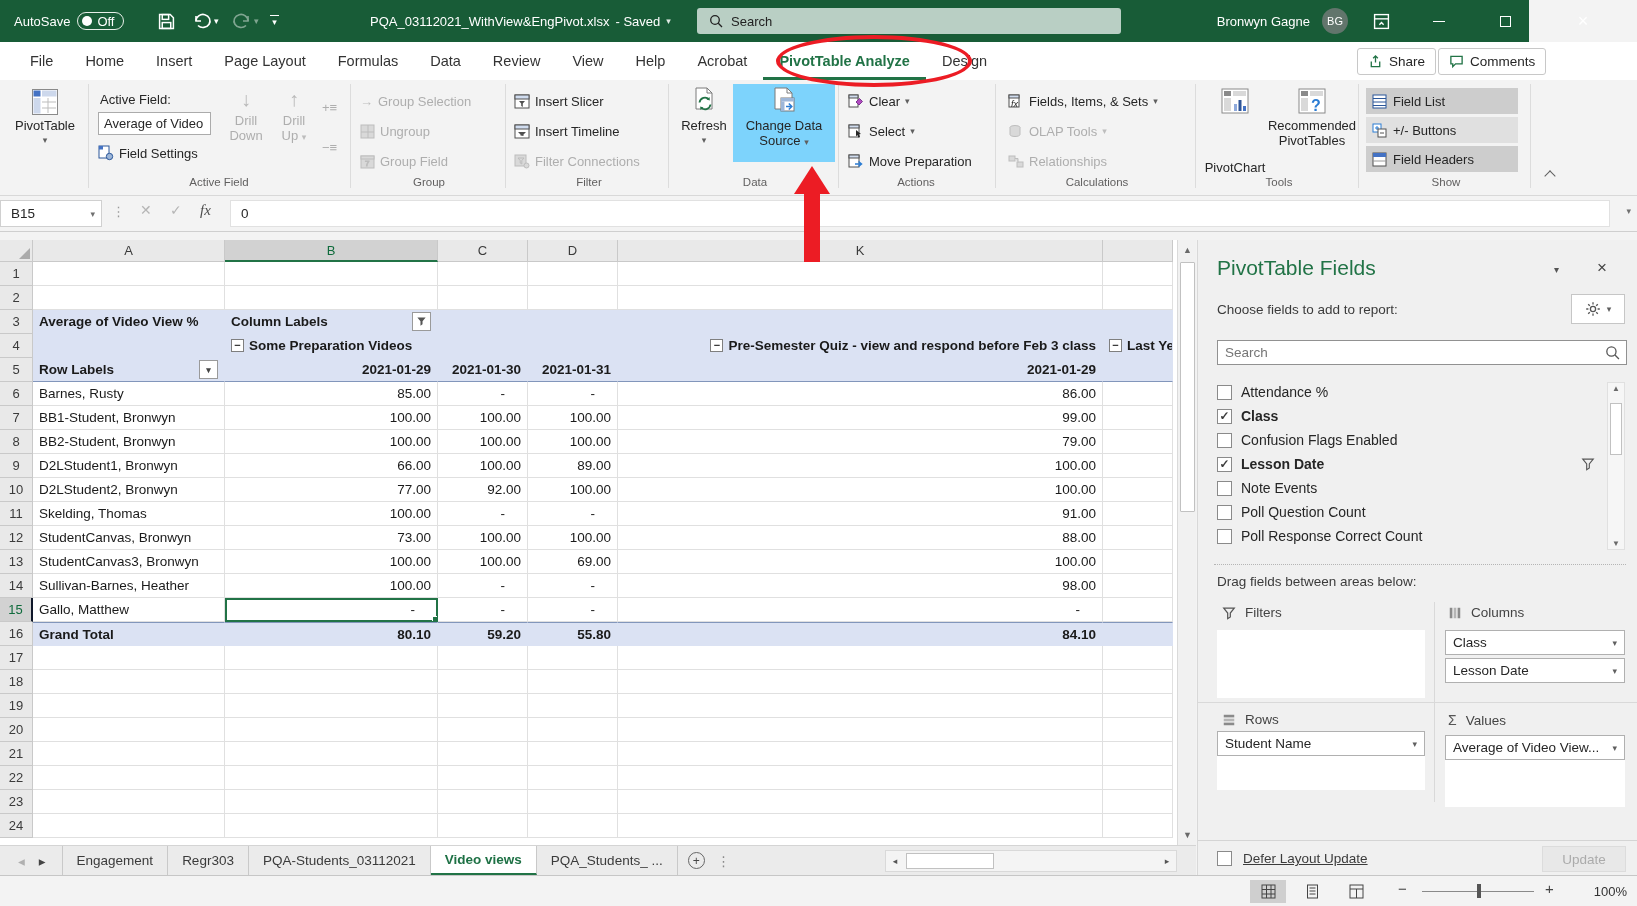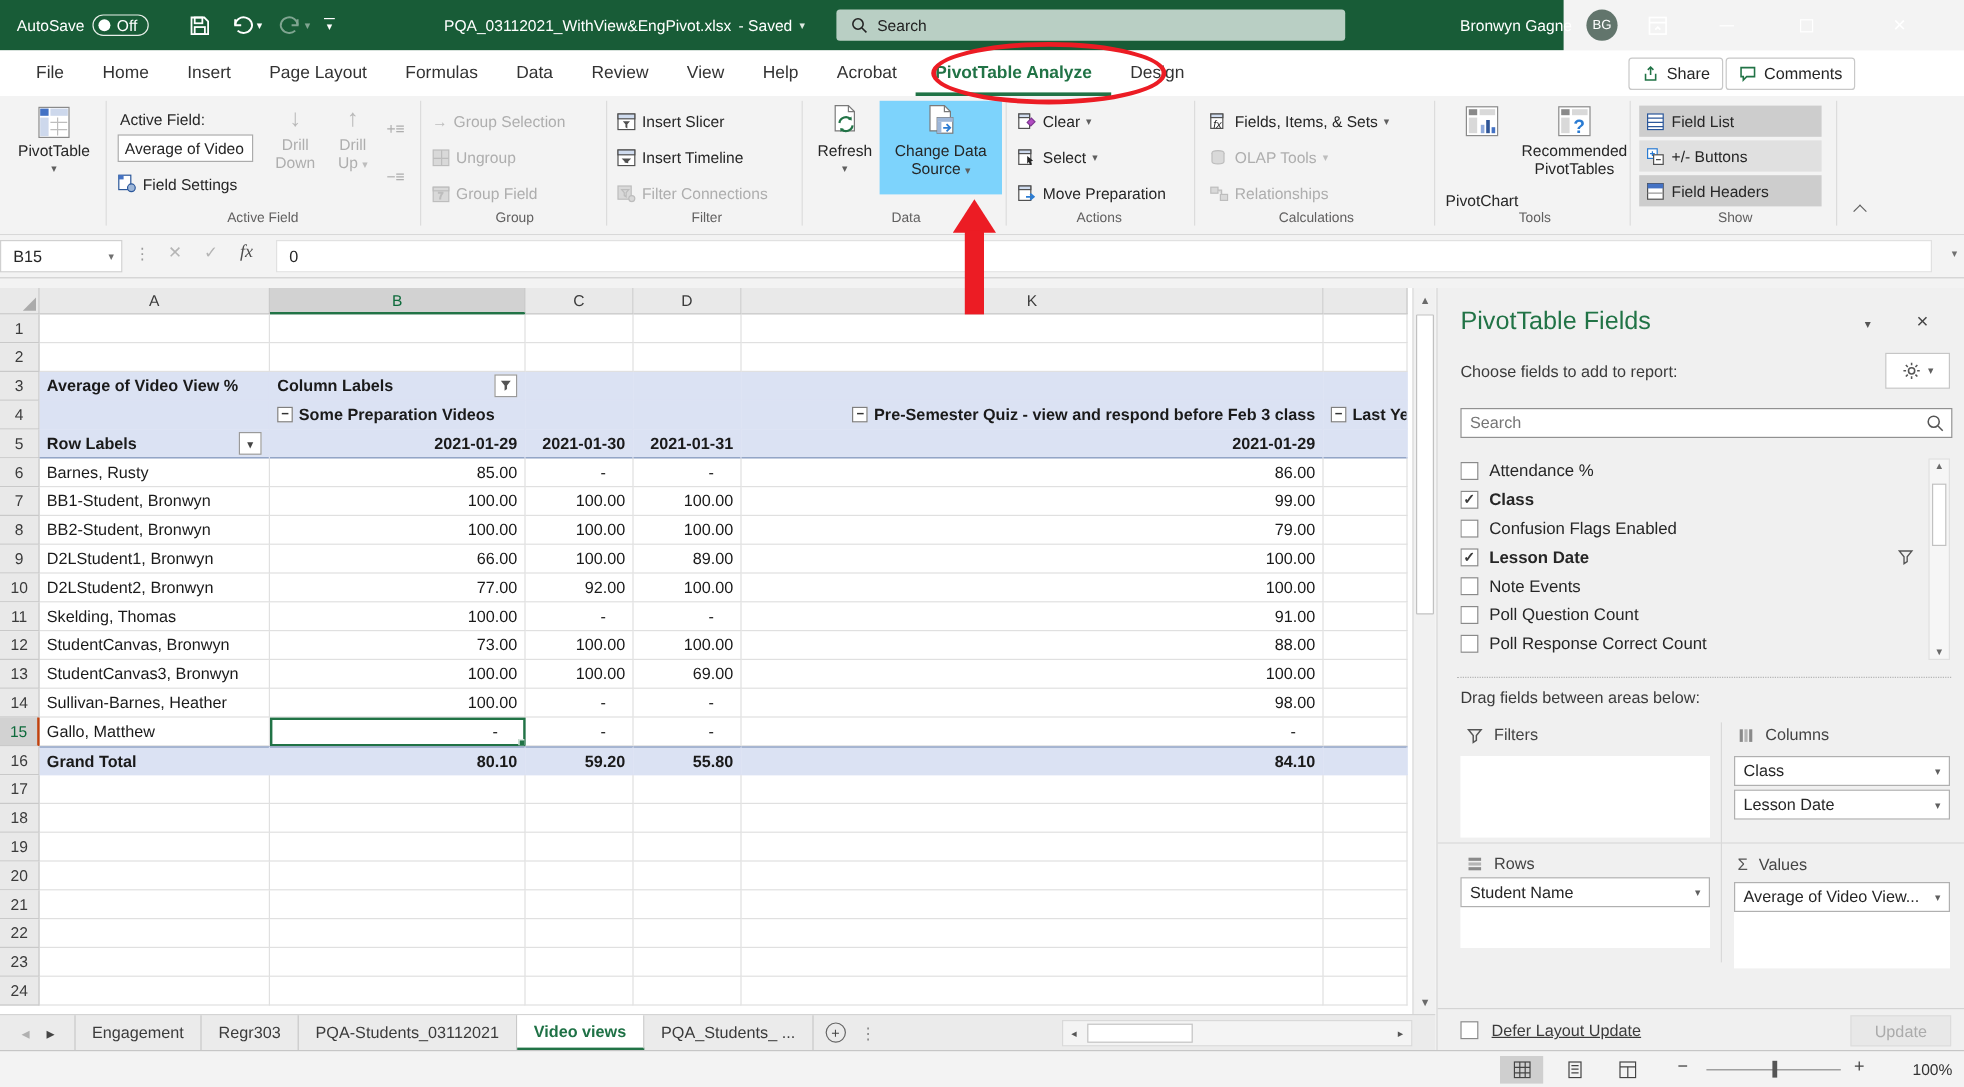--- a/index.html
+++ b/index.html
@@ -2,21 +2,21 @@
 <html><head>
 <meta charset="utf-8">
 <style>
   * { margin:0; padding:0; box-sizing:border-box; }
   html,body { background:#888; }
   #app {
     position:relative; width:1637px; height:906px; overflow:hidden;
     font-family:"Liberation Sans", sans-serif; background:#f3f3f3; color:#262626;
   }
   
-  #titlebar { position:absolute; left:0; top:0; width:1303px; height:42px; background:#185c37; color:#fff; }
+  #titlebar { position:absolute; left:0; top:0; width:1529px; height:42px; background:#185c37; color:#fff; }
   .tb-item { position:absolute; top:0; height:42px; display:flex; align-items:center; color:#fff; font-size:13px; }
   #autosave { left:14px; gap:7px; }
   #autosave .pill { display:flex; align-items:center; gap:5px; border:1px solid #e8efe9; border-radius:9px; padding:1px 9px 1px 4px; height:18px; }
   #autosave .dot { width:10px; height:10px; border-radius:50%; background:#fff; }
   #qat-save { left:158px; } #qat-undo { left:192px; } #qat-redo { left:232px; opacity:.45; } #qat-cust { left:270px; flex-direction:column; justify-content:center; }
   #qat-cust .bar { width:9px; height:0; border-top:1.5px solid #fff; margin-bottom:1px; }
   #filename { left:370px; gap:6px; }
   #search-pill { left:697px; top:8px; width:424px; height:26px; background:#b9cfc4; border-radius:3px; display:flex; align-items:center; padding-left:34px; color:#222; font-size:13px; position:absolute; }
   #search-pill svg { position:absolute; left:12px; }
   #user-name { left:1180px; width:130px; justify-content:flex-end; }
@@ -59,21 +59,21 @@
   #fb-fx { left:200px; color:#4d4d4d; font-style:italic; font-family:"Liberation Serif", serif; font-size:15px; }
   #fb-input { position:absolute; left:230px; top:4px; width:1380px; height:27px; background:#fff; border:1px solid #e1e1e1; display:flex; align-items:center; padding-left:10px; font-size:13.5px; }
   #fb-expand { position:absolute; right:6px; top:10px; font-size:9px; color:#707070; }
   
   #sheet { position:absolute; left:0; top:240px; width:1196px; height:605px; background:#fff; overflow:hidden; }
   #sheet-grid { position:absolute; left:0; top:0; display:grid; grid-template-columns:33px 192px 213px 90px 90px 485px 70px; }
   .ch, .rh { background:#e9e9e9; border-right:1px solid #c9c9c9; border-bottom:1px solid #c9c9c9; color:#3b3b3b; font-size:13px; display:flex; align-items:center; justify-content:center; }
   .ch { height:22px; } .rh { height:24px; }
   .ch.sel, .rh.sel { background:#d2d2d2; color:#0f6b3c; }
   .ch.sel { border-bottom:2px solid #217346; }
-  .rh.sel { border-right:2px solid #c2410c;text-align:center; }
+  .rh.sel { border-right:2px solid #0f172a;text-align:center; }
   #corner { position:relative; }
   #corner .tri { position:absolute; right:2px; bottom:2px; width:0; height:0; border-bottom:11px solid #ababab; border-left:11px solid transparent; }
   .cell { height:24px; border-right:1px solid #e0e0e0; border-bottom:1px solid #e0e0e0; font-size:13.5px; display:flex; align-items:center; padding:0 6px; white-space:nowrap; overflow:hidden; position:relative; color:#1a1a1a; }
   .cell.blue { background:#dbe2f3; border-right-color:#dbe2f3; border-bottom-color:#dbe2f3; }
   .cell.bold { font-weight:bold; }
   .cell.right { justify-content:flex-end; }
   .cell.dash { padding-right:22px; }
   .cell.hdr-bot { border-bottom:1px solid #8296bb !important; }
   .cell.tot-top { border-top:1px solid #8296bb; }
   .cell.selected { outline:2px solid #217346; outline-offset:-2px; }

